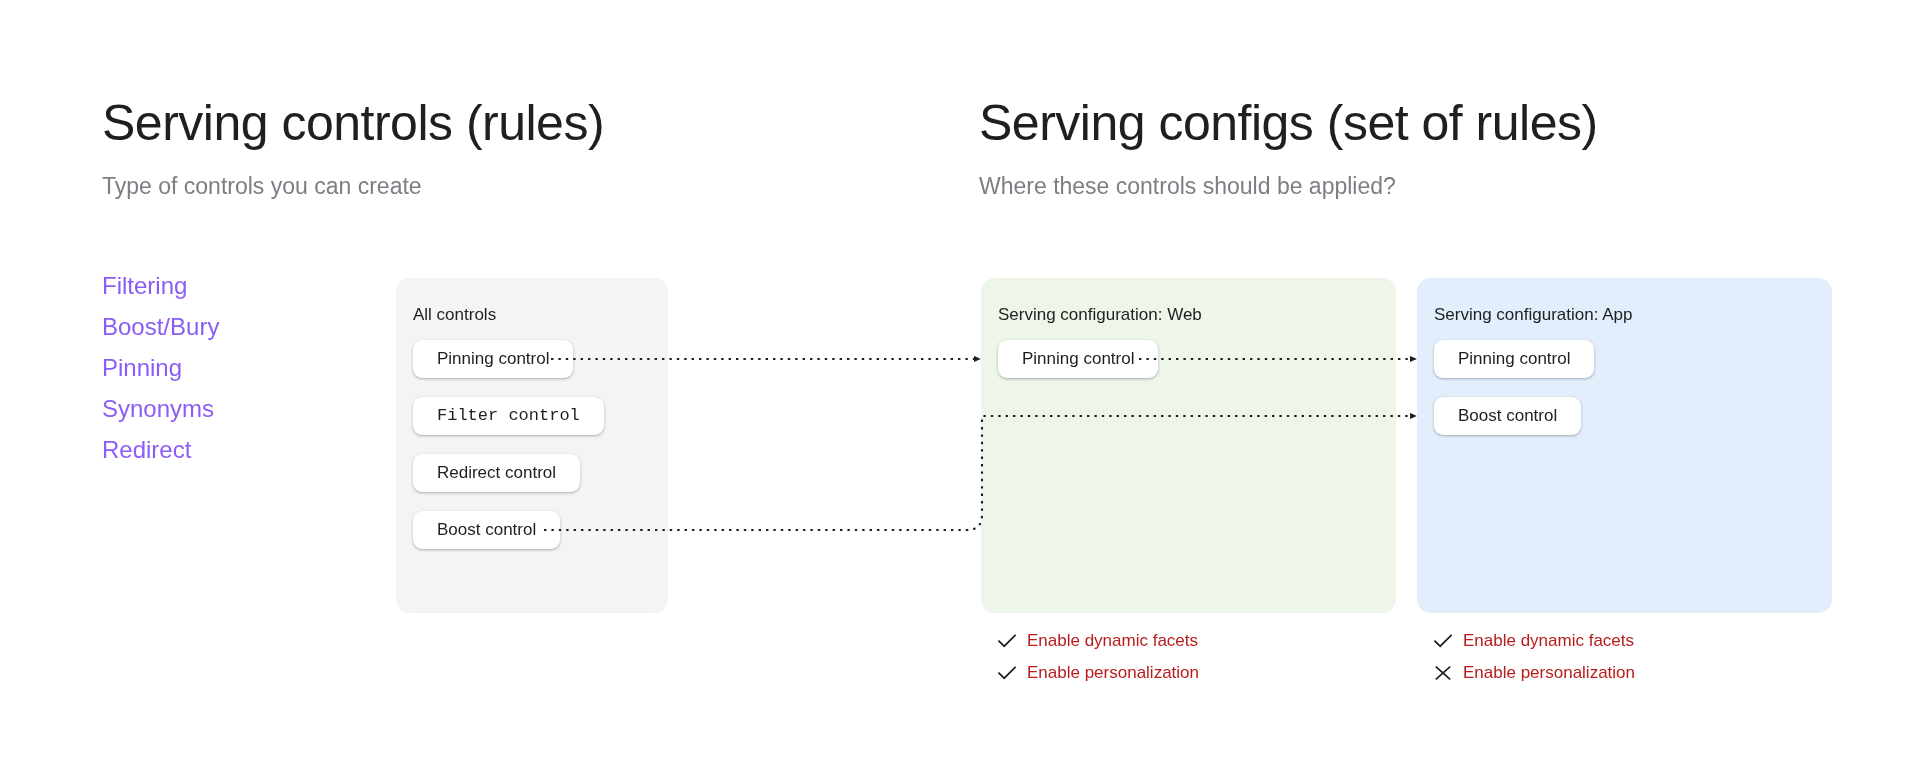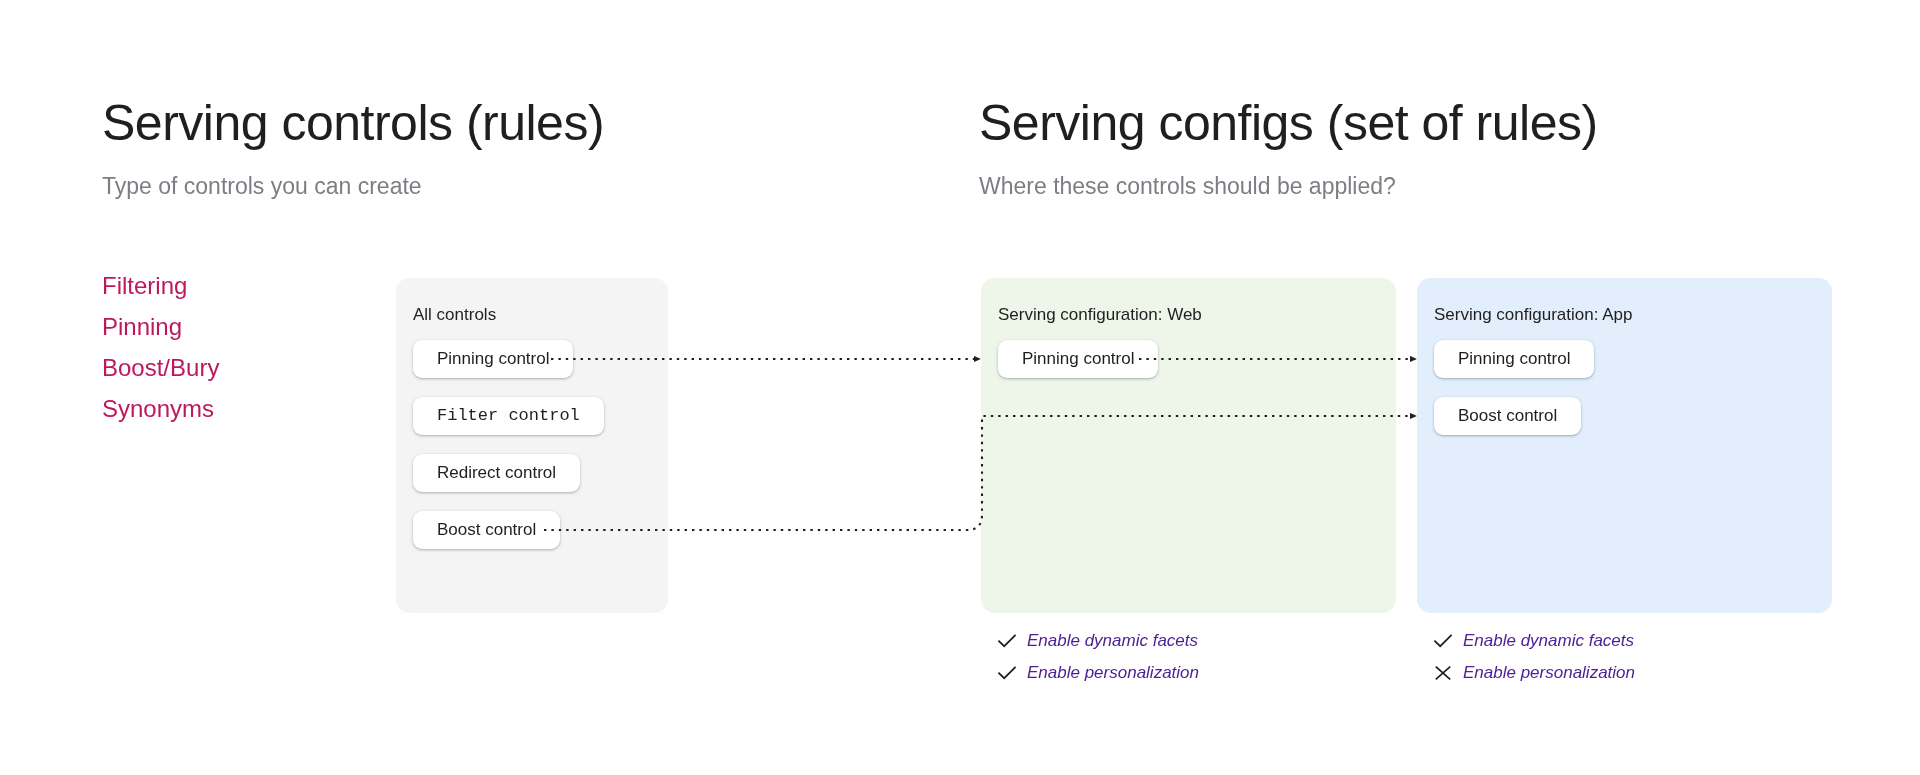--- a/index.html
+++ b/index.html
@@ -51,21 +51,21 @@
   
   #control-type-list {
     position: absolute;
     left: 98px;
     top: 265px;
     width: 260px;
   }
   #control-type-list .ctl-item {
     font-size: 24px;
     line-height: 41px;
-    color: #be185d;
+    color: #8b5cf6;
     white-space: nowrap;
   }
 
   
   .card {
     position: absolute;
     border-radius: 14px;
     box-sizing: border-box;
   }
   .card-label {
@@ -148,24 +148,23 @@
     width: 26px;
     height: 20px;
     flex: 0 0 26px;
     display: flex;
     align-items: center;
     justify-content: flex-start;
     margin-left: 16px;
   }
   .footer-text {
     font-size: 17px;
-    color: #4c1d95;
+    color: #b91c1c;
     white-space: nowrap;
     margin-left: 4px;
-    font-style: italic;
   }
 
   
   #connectors {
     position: absolute;
     left: 0; top: 0;
     width: 1920px;
     height: 775px;
     pointer-events: none;
   }
@@ -176,23 +175,24 @@
 <div id="canvas">
 
   <div class="col-title" id="title-left">Serving controls (rules)</div>
   <div class="col-sub" id="sub-left">Type of controls you can create</div>
 
   <div class="col-title" id="title-right">Serving configs (set of rules)</div>
   <div class="col-sub" id="sub-right">Where these controls should be applied?</div>
 
   <div id="control-type-list">
     <div class="ctl-item">Filtering</div>
+    <div class="ctl-item">Boost/Bury</div>
     <div class="ctl-item">Pinning</div>
-    <div class="ctl-item">Boost/Bury</div>
     <div class="ctl-item">Synonyms</div>
+    <div class="ctl-item">Redirect</div>
   </div>
 
   <div class="card" id="card-all-controls">
     <div class="card-label" id="label-all-controls">All controls</div>
     <div class="chip" id="chip-ac-0">Pinning control</div>
     <div class="chip" id="chip-ac-1">Filter control</div>
     <div class="chip" id="chip-ac-2">Redirect control</div>
     <div class="chip" id="chip-ac-3">Boost control</div>
   </div>
 

